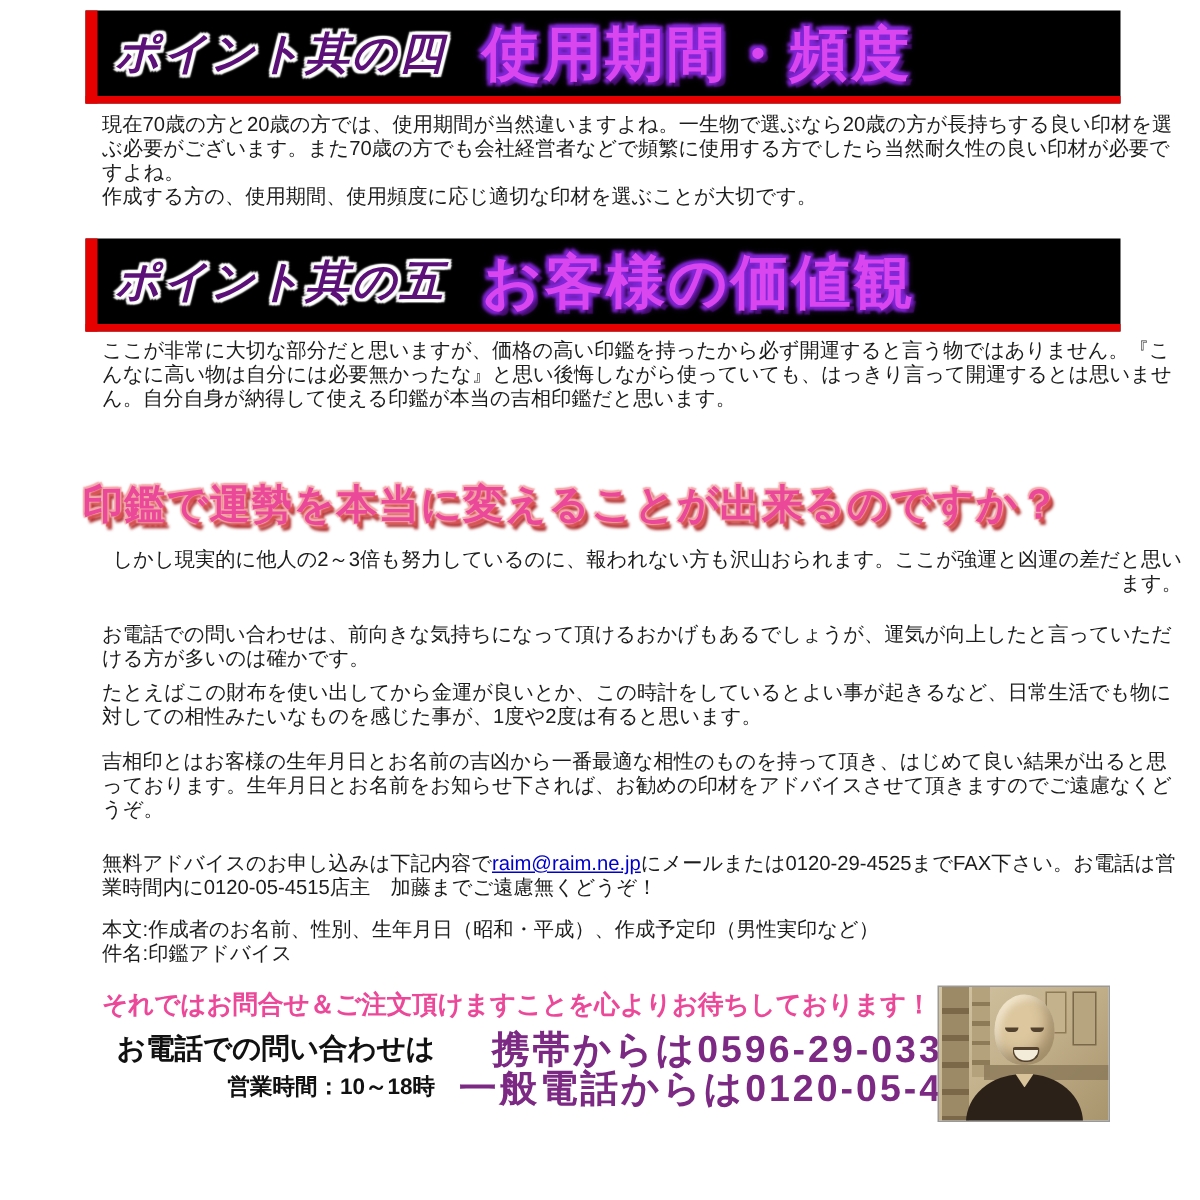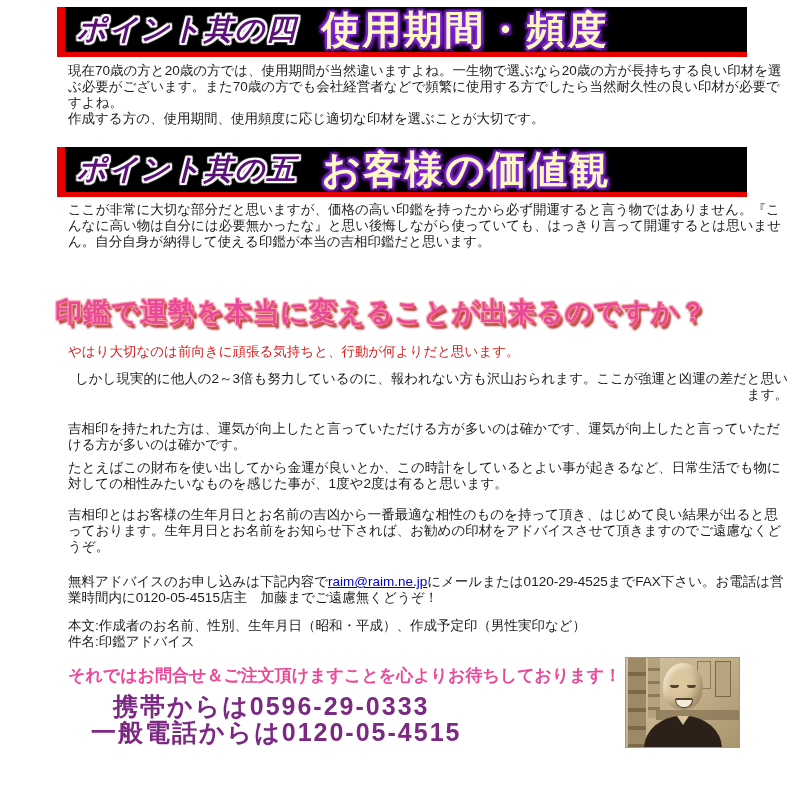--- a/index.html
+++ b/index.html
@@ -3,35 +3,35 @@
 <meta charset="utf-8">
 <style>
   html,body { margin:0; padding:0; background:#fff; }
   .page {
     position:relative; width:800px; height:800px; background:#ffffff;
     overflow:hidden; font-family:"Liberation Sans","DejaVu Sans",sans-serif;
     color:#1c1c1c;
   }
   
   .banner {
-    box-sizing:border-box; margin-left:57px; width:690px; height:50px;
+    box-sizing:border-box; margin-left:57px; width:690px; height:62px;
     background:#000; border-left:8px solid #e60000; border-bottom:5px solid #e60000;
     display:flex; align-items:center; white-space:nowrap; overflow:hidden;
   }
   .banner.first  { margin-top:7px; }
   .banner.second { margin-top:20px; }
   .b-label {
     font-size:29px; font-weight:bold; font-style:italic; letter-spacing:2px;
     color:#5c1178; margin-left:12px;
     text-shadow:-2px -2px 1px #fff, 2px -2px 1px #fff, -2px 2px 1px #fff,
                  2px 2px 1px #fff, 0 -2px 1px #fff, 0 2px 1px #fff,
                 -2px 0 1px #fff, 2px 0 1px #fff;
   }
   .b-title {
-    font-size:39px; font-weight:bold; letter-spacing:2px; color:#fef9c3; margin-left:24px;
+    font-size:39px; font-weight:bold; letter-spacing:2px; color:#d946ef; margin-left:24px;
     text-shadow:0 0 6px #8a2be2, -2px -2px 2px #7b22cc, 2px -2px 2px #7b22cc,
                 -2px 2px 2px #7b22cc, 3px 3px 1px #3c0a60;
   }
   
   .bt { font-size:13.5px; line-height:16px; margin:0 12px 0 68px; color:#1c1c1c; }
   .mt5{margin-top:5px;} .mt6{margin-top:6px;} .mt7{margin-top:7px;}
   .mt10{margin-top:10px;} .mt11{margin-top:11px;text-align:right;} .mt12{margin-top:12px;}
   .mt14{margin-top:14px;} .mt16{margin-top:16px;font-family:Liberation Mono, monospace;} .mt18{margin-top:18px;}
   .heading {
     margin:44px 0 0 55px; font-size:27px; font-weight:bold; color:#ec4899;
@@ -112,25 +112,24 @@
   <div class="banner second">
     <span class="b-label">ポイント其の五</span>
     <span class="b-title">お客様の価値観</span>
   </div>
 
   <div class="bt mt5">ここが非常に大切な部分だと思いますが、価格の高い印鑑を持ったから必ず開運すると言う物ではありません。『こんなに高い物は自分には必要無かったな』と思い後悔しながら使っていても、はっきり言って開運するとは思いません。自分自身が納得して使える印鑑が本当の吉相印鑑だと思います。</div>
 
   <div class="heading">印鑑で運勢を本当に変えることが出来るのですか？</div>
 
 
-  <div class="bt mt14 red-note">やはり大切なのは前向きに頑張る気持ちと、行動が何よりだと思います。</div>
 
   <div class="bt mt11">しかし現実的に他人の2～3倍も努力しているのに、報われない方も沢山おられます。ここが強運と凶運の差だと思います。</div>
 
-  <div class="bt mt18">吉相印を持たれた方は、運気が向上したと言っていただける方が多いのは確かです、運気が向上したと言っていただける方が多いのは確かです。</div>
+  <div class="bt mt18">お電話での問い合わせは、前向きな気持ちになって頂けるおかげもあるでしょうが、運気が向上したと言っていただける方が多いのは確かです。</div>
 
   <div class="bt mt7">たとえばこの財布を使い出してから金運が良いとか、この時計をしているとよい事が起きるなど、日常生活でも物に対しての相性みたいなものを感じた事が、1度や2度は有ると思います。</div>
 
   <div class="bt mt16">吉相印とはお客様の生年月日とお名前の吉凶から一番最適な相性のものを持って頂き、はじめて良い結果が出ると思っております。生年月日とお名前をお知らせ下されば、お勧めの印材をアドバイスさせて頂きますのでご遠慮なくどうぞ。</div>
 
   <div class="bt mt18">
     <span>無料アドバイスのお申し込みは下記内容で</span><a class="email">raim@raim.ne.jp</a><span>にメールまたは0120-29-4525までFAX下さい。お電話は営業時間内に0120-05-4515店主　加藤までご遠慮無くどうぞ！</span>
   </div>
 
   <div class="bt mt12">
@@ -148,19 +147,23 @@
     <div class="ph-shelf"></div>
     <div class="ph-head"></div>
     <div class="ph-eye left"></div>
     <div class="ph-eye right"></div>
     <div class="ph-smile"></div>
     <div class="ph-shoulders"></div>
     <div class="ph-collar"></div>
   </div>
 
   <div class="footer">
+    <div class="f-left">
+      <div class="f-inquiry">お電話での問い合わせは</div>
+      <div class="f-hours">営業時間：10～18時</div>
+    </div>
     <div class="f-right">
       <div class="f-phone mobile">携帯からは0596-29-0333</div>
       <div class="f-phone">一般電話からは0120-05-4515</div>
     </div>
   </div>
 
 </div>
 
 </body></html>

